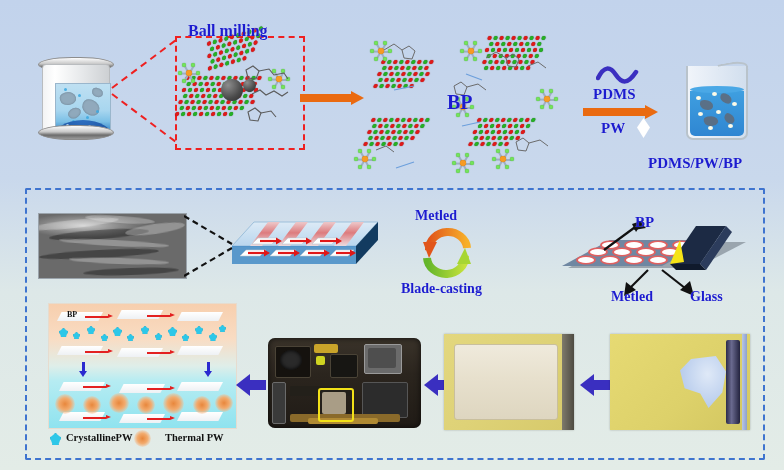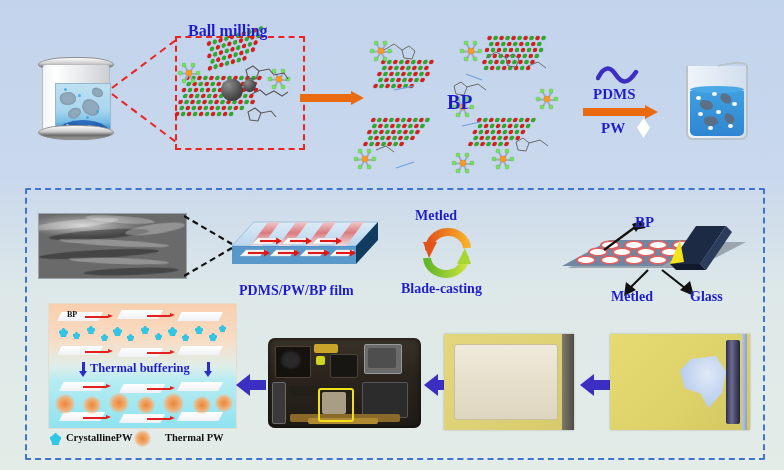--- a/index.html
+++ b/index.html
@@ -824,20 +824,21 @@
       <div class="pwbit" style="left:8px;top:30px;width:5px;height:4px;"></div>
       <div class="pwbit" style="left:24px;top:26px;width:5px;height:4px;"></div>
       <div class="pwbit" style="left:44px;top:36px;width:5px;height:4px;"></div>
       <div class="pwbit" style="left:10px;top:46px;width:5px;height:4px;"></div>
       <div class="pwbit" style="left:28px;top:44px;width:5px;height:4px;"></div>
       <div class="pwbit" style="left:40px;top:58px;width:5px;height:4px;"></div>
       <div class="pwbit" style="left:20px;top:60px;width:5px;height:4px;"></div>
     </div>
     <div class="spout"></div>
   </div>
+  <div class="lbl" style="left:648px;top:155px;font-size:15px;">PDMS/PW/BP</div>
 
   <div class="abs dashed-panel"></div>
 
   <div class="abs sem">
     <div class="stripe" style="left:-10px;top:6px;width:90px;height:8px;transform:rotate(-6deg);"></div>
     <div class="stripe" style="left:46px;top:2px;width:70px;height:7px;transform:rotate(4deg);"></div>
     <div class="dark" style="left:10px;top:16px;width:100px;height:9px;transform:rotate(-4deg);"></div>
     <div class="stripe" style="left:20px;top:26px;width:110px;height:6px;transform:rotate(3deg);"></div>
     <div class="dark" style="left:0px;top:36px;width:120px;height:8px;transform:rotate(-3deg);"></div>
     <div class="stripe" style="left:30px;top:44px;width:100px;height:6px;transform:rotate(2deg);"></div>
@@ -898,21 +899,20 @@
     <g fill="#e01717">
       <polygon points="32,29.5 38,33 32,36.5"></polygon>
         <polygon points="62,29.5 68,33 62,36.5"></polygon>
       <polygon points="92,29.5 98,33 92,36.5"></polygon>
         <polygon points="118,29.5 124,33 118,36.5"></polygon>
       <polygon points="44,17.5 50,21 44,24.5"></polygon>
         <polygon points="74,17.5 80,21 74,24.5"></polygon>
       <polygon points="104,17.5 110,21 104,24.5"></polygon>
     </g>
   </svg>
-  <div class="lbl" style="left:239px;top:283px;font-size:14px;">PDMS/PW/BP film</div>
 
   <div class="lbl" style="left:415px;top:208px;font-size:14px;">Metled</div>
   <svg class="abs recycle" viewBox="0 0 64 58">
     <defs>
       <linearGradient id="og" x1="0" y1="0" x2="1" y2="0">
         <stop offset="0" stop-color="#e1551a"></stop>
           <stop offset="1" stop-color="#f7b02a"></stop>
       </linearGradient>
       <linearGradient id="gg" x1="0" y1="0" x2="1" y2="0">
         <stop offset="0" stop-color="#63b52a"></stop>
@@ -1024,21 +1024,20 @@
     <div class="crystal" style="left:119px;top:23px;width:9px;height:9px;"></div>
     <div class="crystal" style="left:133px;top:30px;width:7px;height:7px;"></div>
     <div class="crystal" style="left:146px;top:22px;width:8px;height:8px;"></div>
     <div class="crystal" style="left:160px;top:29px;width:8px;height:8px;"></div>
     <div class="crystal" style="left:170px;top:21px;width:7px;height:7px;"></div>
 
     <div class="tb-dnarrow" style="left:30px;top:58px;height:15px;">
         <div class="s"></div>
         <div class="h"></div>
       </div>
-    <div class="lbl" style="left:41px;top:57px;font-size:12.5px;">Thermal buffering</div>
     <div class="tb-dnarrow" style="left:155px;top:58px;height:15px;">
         <div class="s"></div>
         <div class="h"></div>
       </div>
 
     <div class="hex" style="left:10px;top:78px;width:46px;height:9px;clip-path:polygon(10% 0,100% 0,90% 100%,0 100%)"></div>
     <div class="hex" style="left:70px;top:80px;width:46px;height:9px;clip-path:polygon(10% 0,100% 0,90% 100%,0 100%)"></div>
     <div class="hex" style="left:128px;top:78px;width:46px;height:9px;clip-path:polygon(10% 0,100% 0,90% 100%,0 100%)"></div>
     <div class="hex" style="left:10px;top:108px;width:46px;height:9px;clip-path:polygon(10% 0,100% 0,90% 100%,0 100%)"></div>
     <div class="hex" style="left:70px;top:110px;width:46px;height:9px;clip-path:polygon(10% 0,100% 0,90% 100%,0 100%)"></div>

